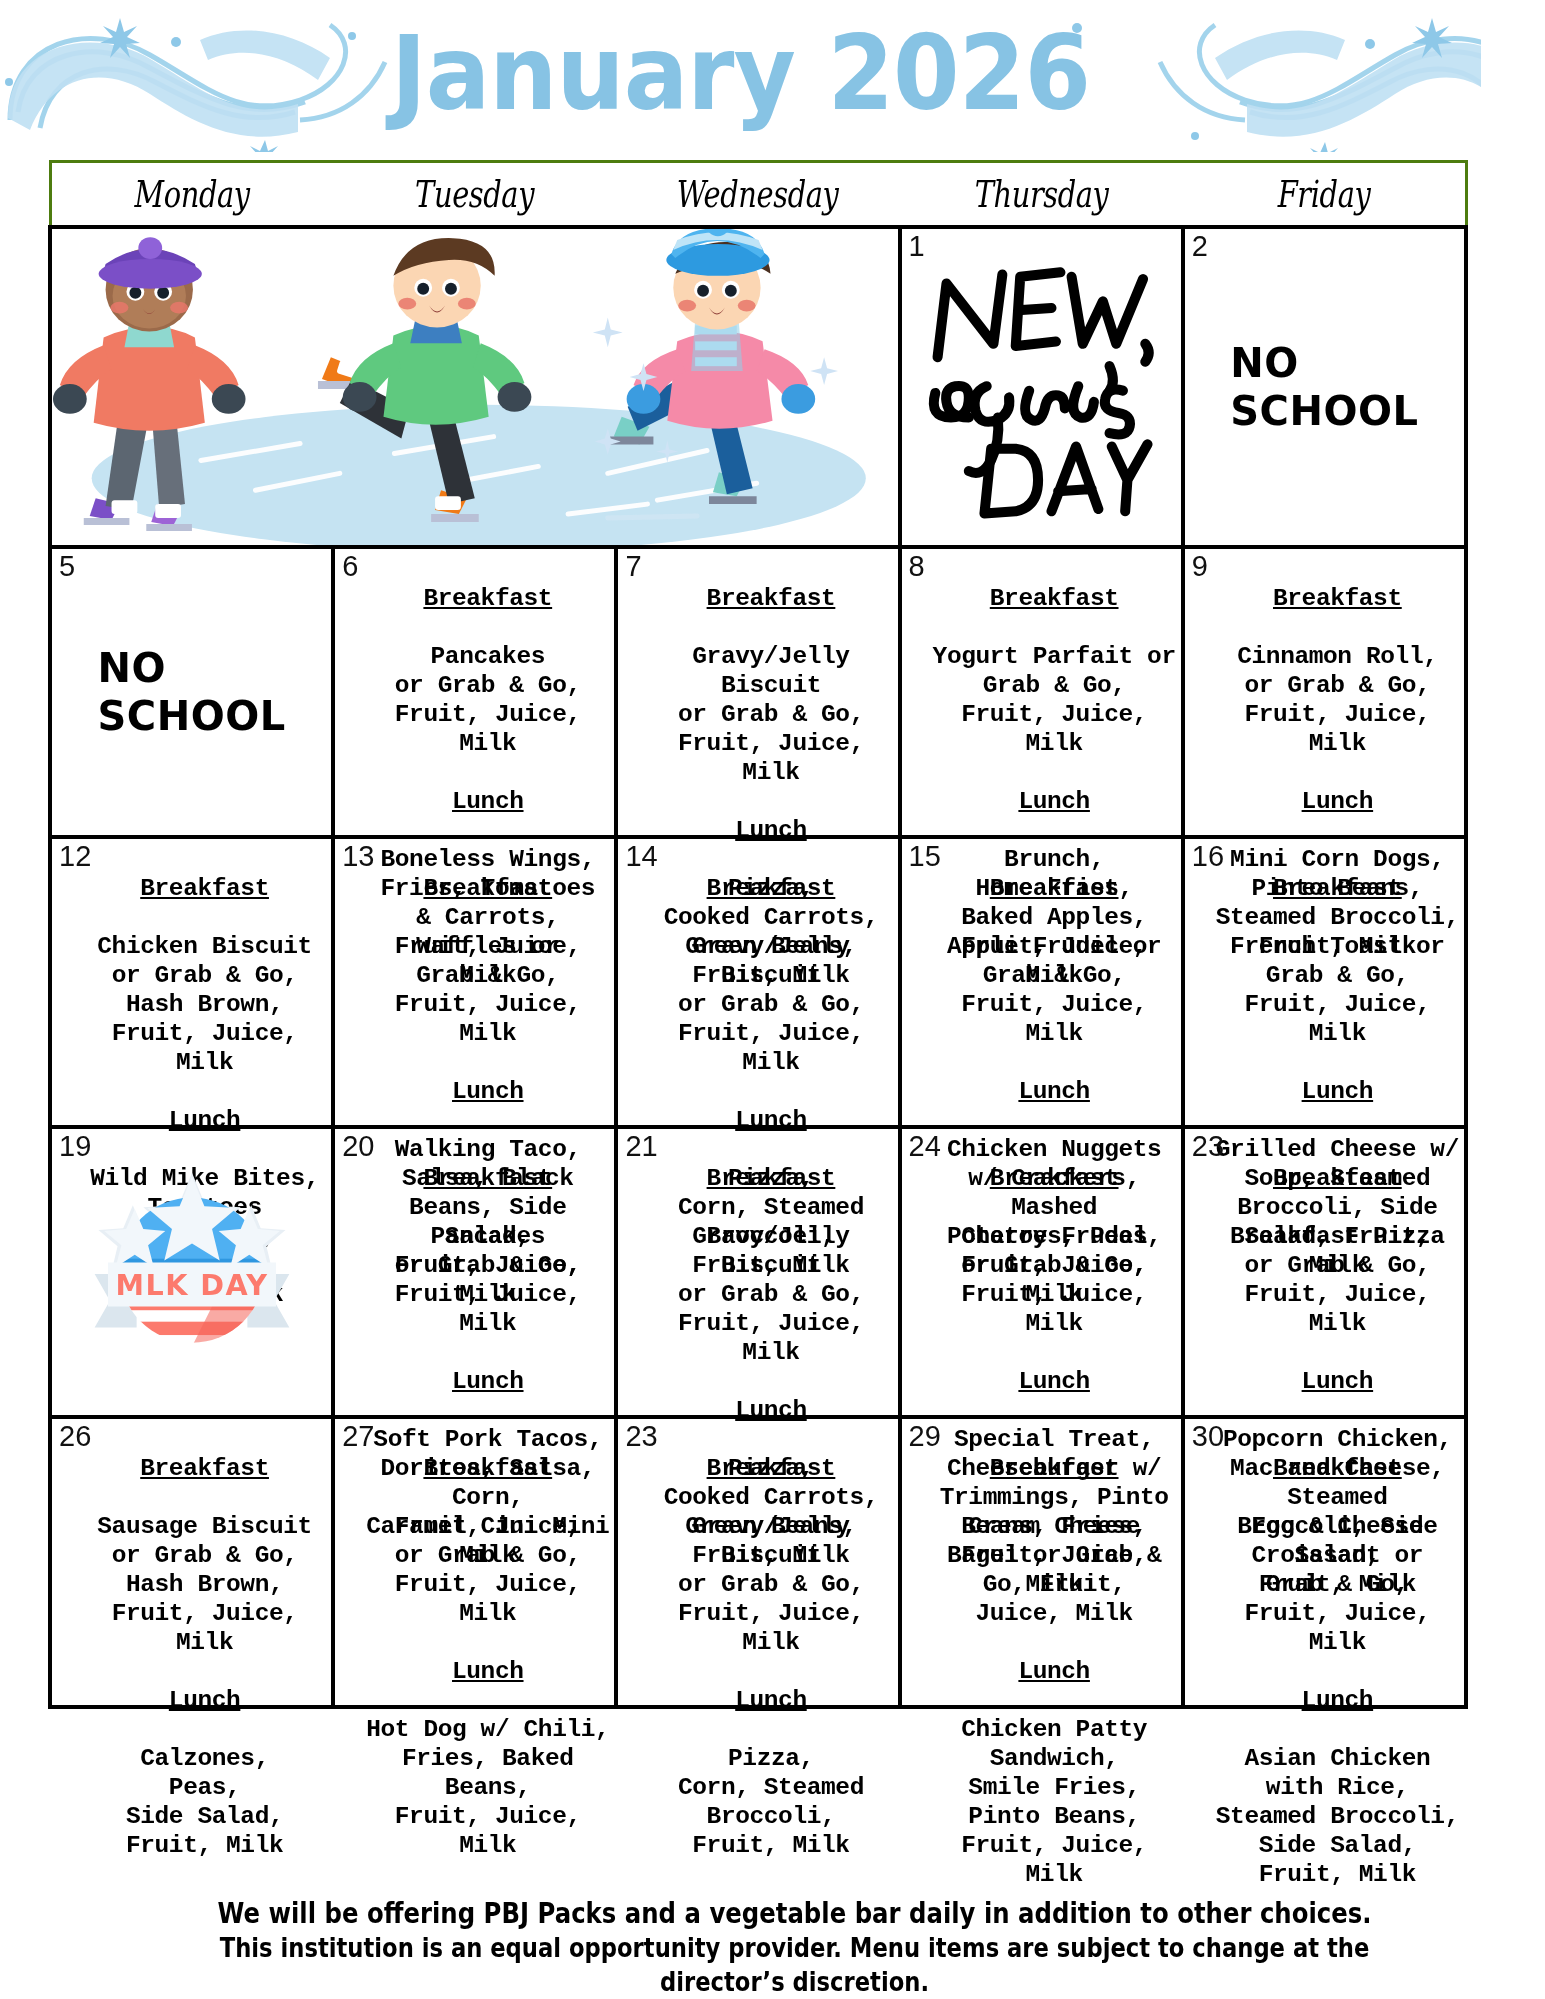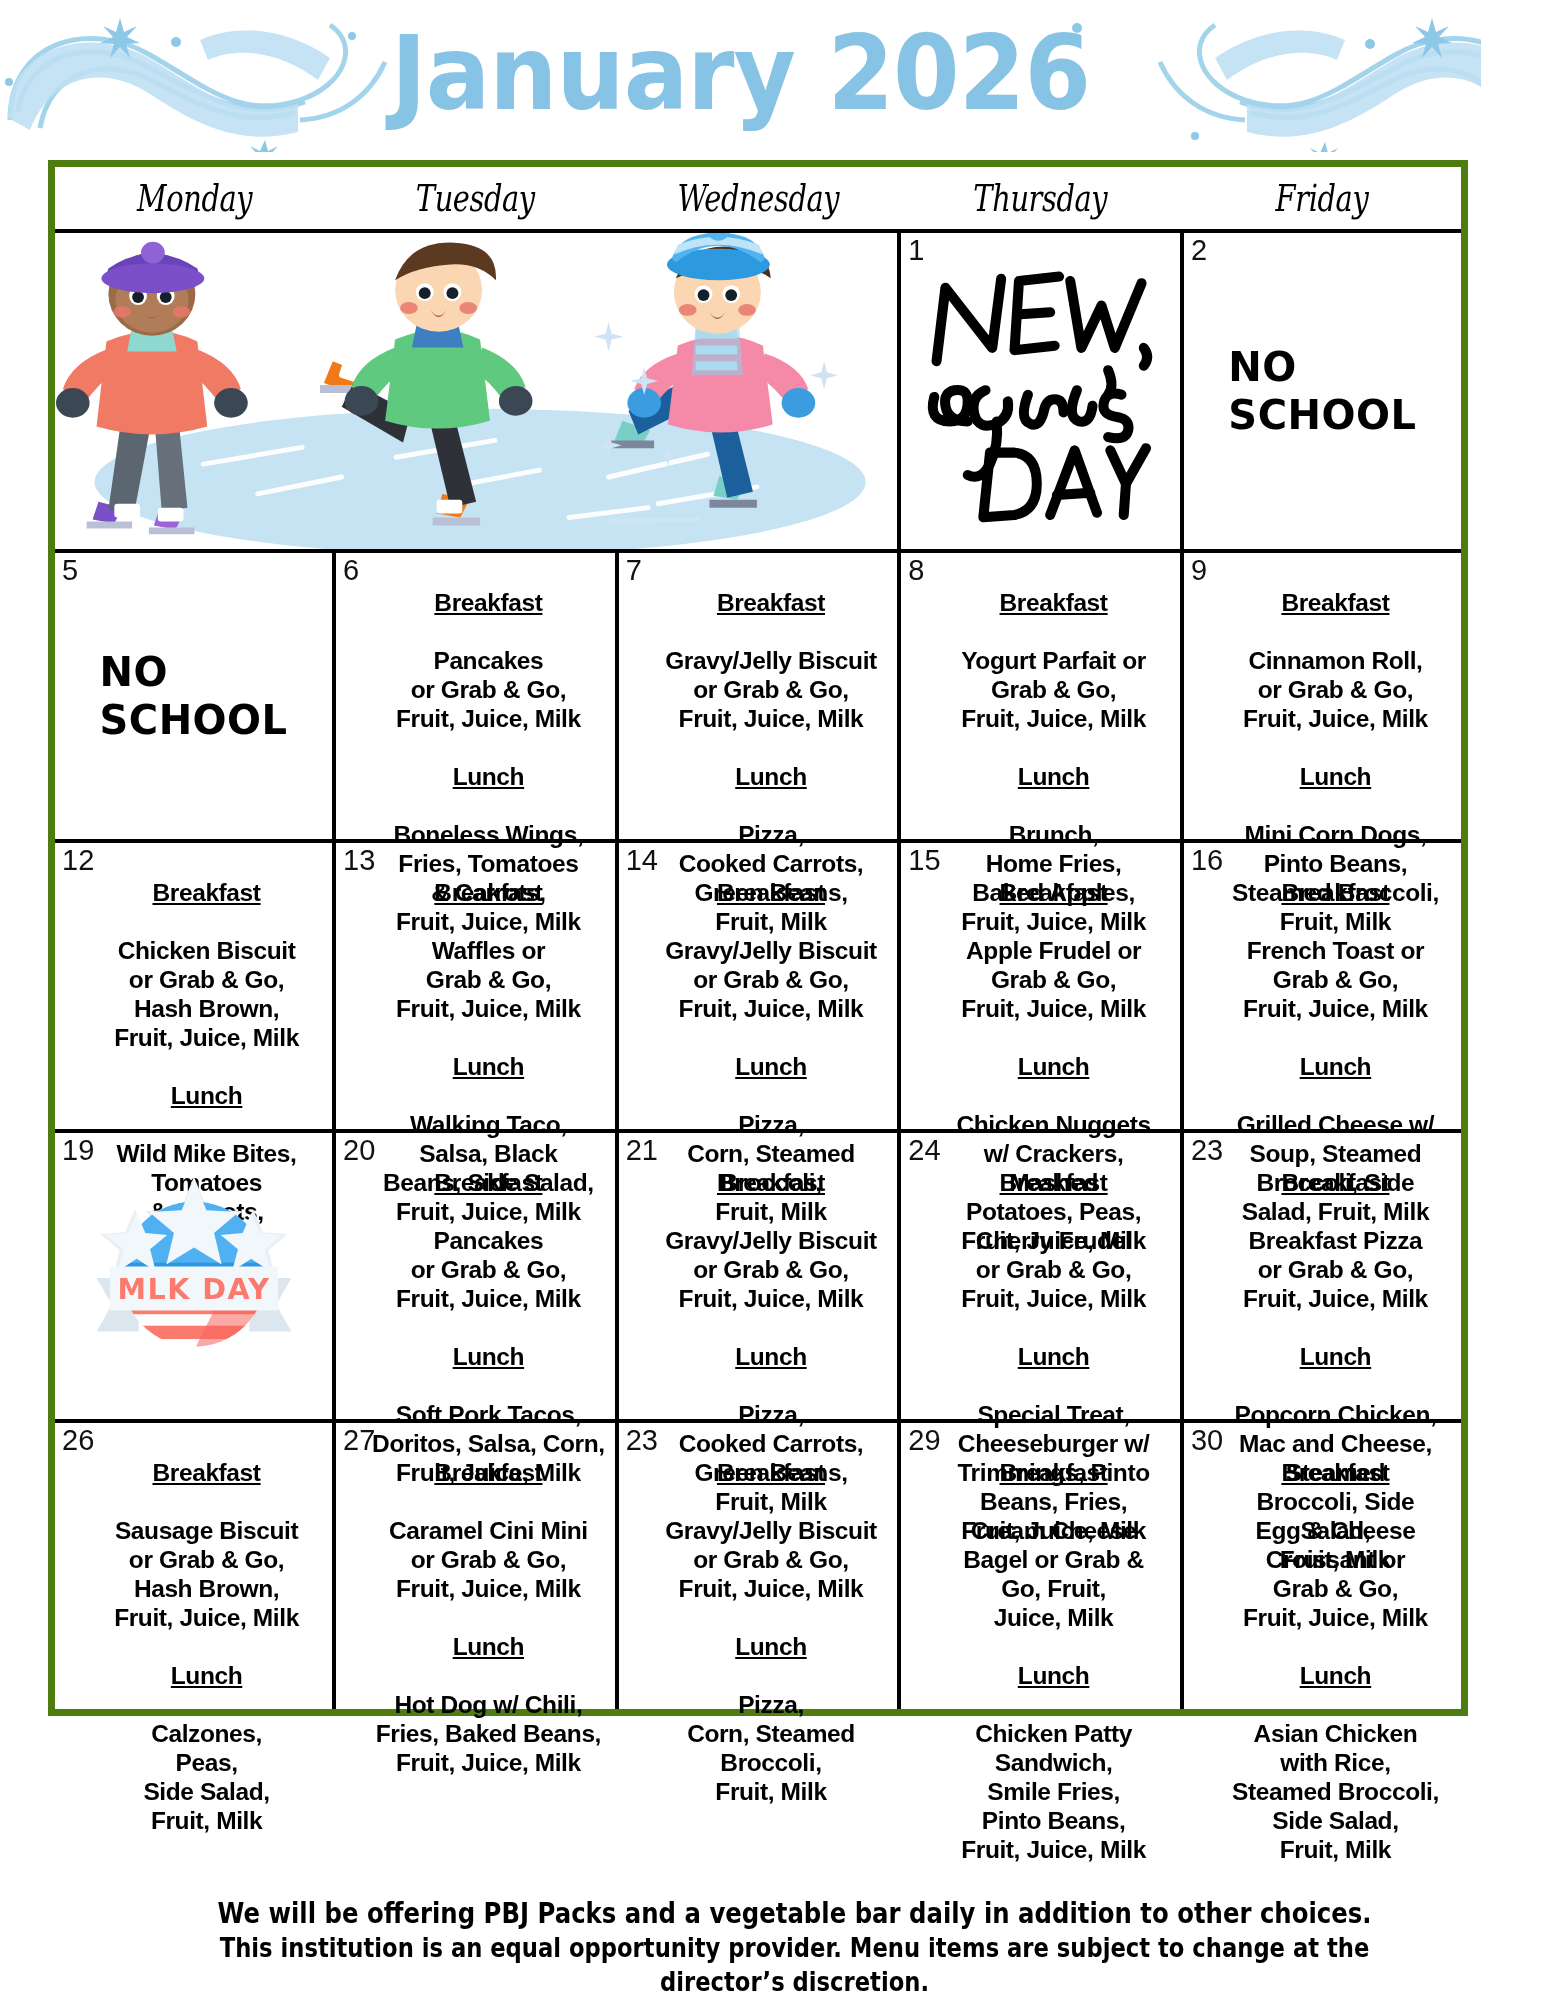--- a/index.html
+++ b/index.html
@@ -48,21 +48,21 @@
   .cal-wrap {
     position: absolute;
     left: 48px;
     top: 160px;
     width: 1420px;
   }
   table.cal {
     border-collapse: collapse;
     width: 1420px;
     table-layout: fixed;
-    border: 7px solid #4d7c0f;
+    border: 3px solid #4d7c0f;
   }
   table.cal th, table.cal td {
     border: 4px solid #000;
     padding: 0;
     vertical-align: top;
   }
   table.cal th {
     border-left: none;
     border-right: none;
     border-top: none;
@@ -94,21 +94,21 @@
     font-family: "Liberation Sans", sans-serif;
     font-size: 29px;
     line-height: 31px;
     color: #111;
     font-weight: normal;
     z-index: 2;
   }
   .menu {
     padding: 6px 4px 4px 4px;
     text-align: center;
-    font-family: Liberation Sans, sans-serif;
+    font-family: Liberation Mono, monospace;
     font-weight: bold;
     font-size: 24.5px;
     line-height: 29px;
     color: #000;
     letter-spacing: -0.4px;
     white-space: pre-line;
     margin-left: 26px;
   }
   .menu .hdr {
     text-decoration: underline;

